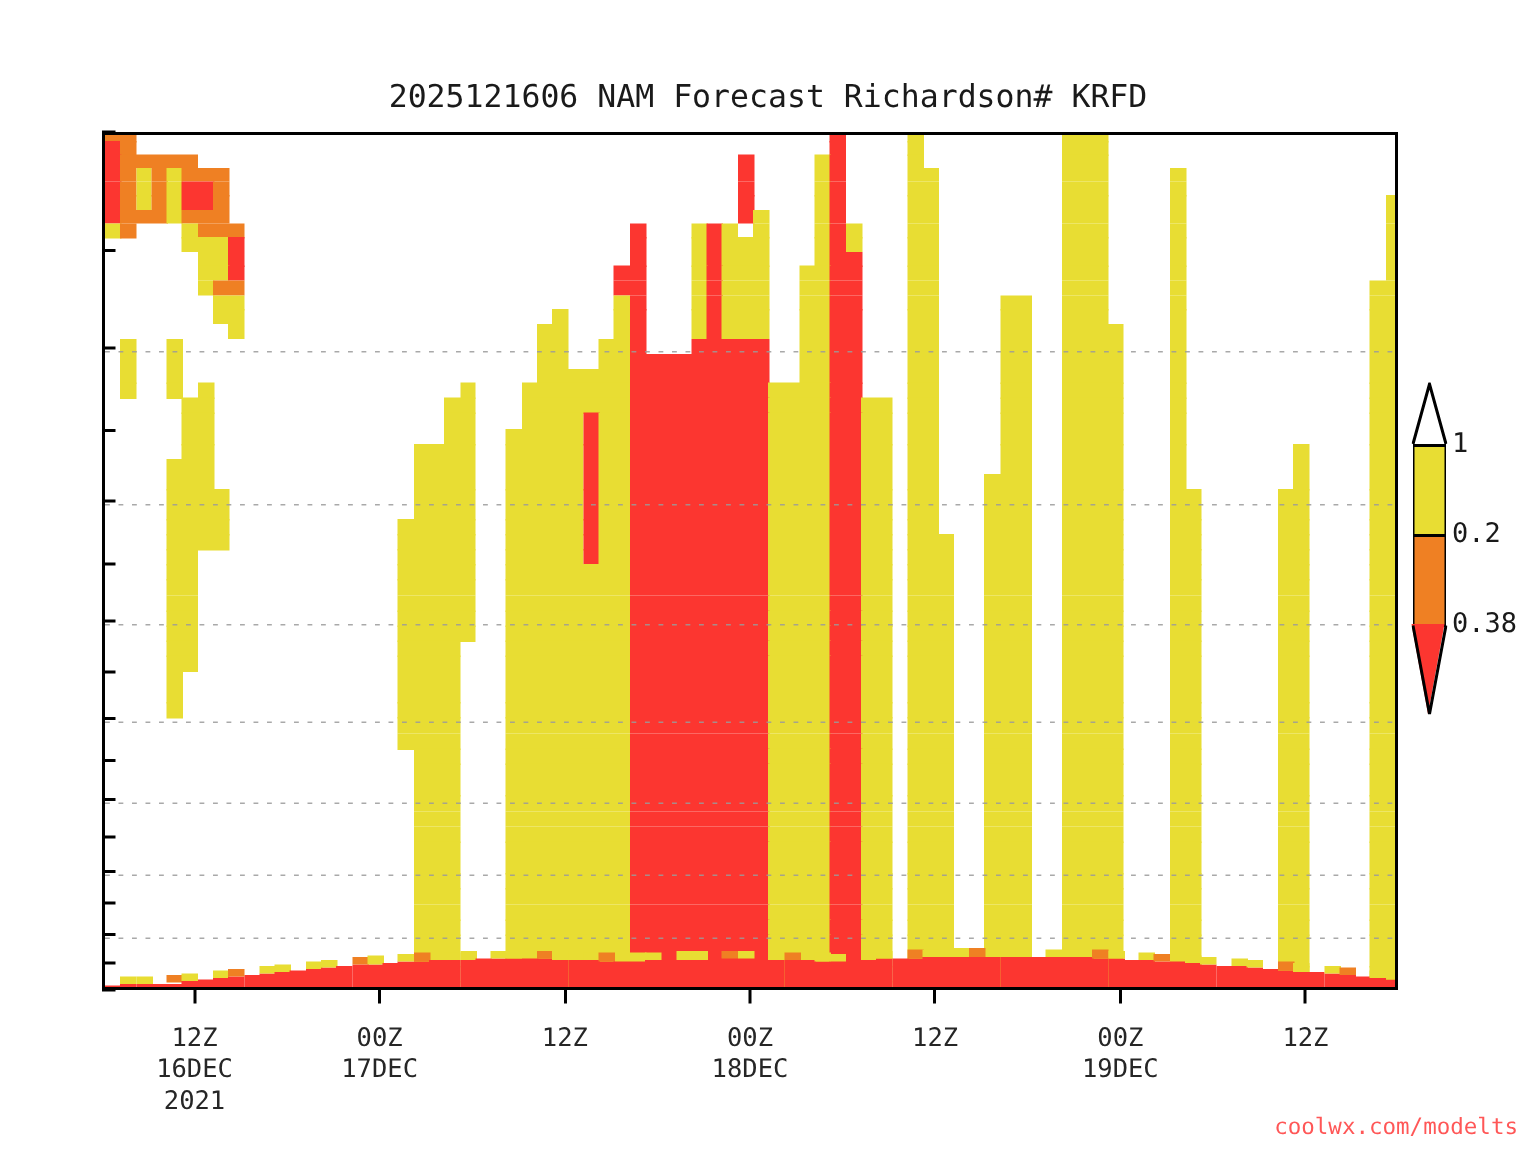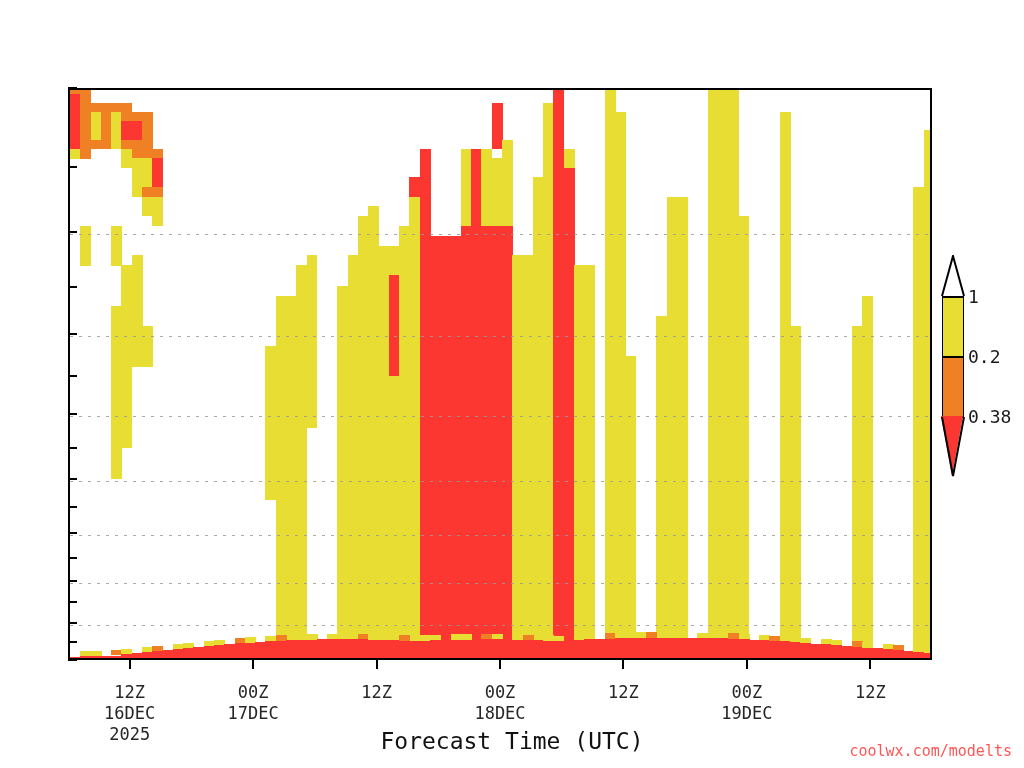--- a/index.html
+++ b/index.html
@@ -37,20 +37,21 @@
   .cbarrow{position:absolute;left:-1px;width:0;height:0;}
   .cblabel{position:absolute;left:26px;transform:translateY(-50%);
            font-size:18px;color:#1a1a1a;white-space:nowrap;}
   .cbedge{position:absolute;left:0;width:22px;height:1.5px;background:#000;}
 </style>
 </head>
 <body>
 
 <div id="root">
 
+  <div class="title">2025121606 NAM Forecast Richardson# KRFD</div>
 
   <div id="plot">
     <div id="cells">
         <div class="cell" style="left:0.00px;top:0.00px;width:21.17px;height:5.02px;background:#ef8023"></div>
         <div class="cell" style="left:483.43px;top:0.00px;width:10.89px;height:5.02px;background:#fc3630"></div>
         <div class="cell" style="left:534.86px;top:0.00px;width:10.89px;height:5.02px;background:#e8dd33"></div>
         <div class="cell" style="left:637.71px;top:0.00px;width:31.46px;height:5.02px;background:#e8dd33"></div>
         <div class="cell" style="left:0.00px;top:4.42px;width:10.89px;height:9.27px;background:#fc3630"></div>
         <div class="cell" style="left:10.29px;top:4.42px;width:10.89px;height:9.27px;background:#ef8023"></div>
         <div class="cell" style="left:483.43px;top:4.42px;width:10.89px;height:9.27px;background:#fc3630"></div>
@@ -947,21 +948,21 @@
       <div class="ytickmark" style="top:602.2px"></div>
       <div class="ytickmark" style="top:622.6px"></div>
       <div class="ytickmark" style="top:641.8px"></div>
       <div class="ytickmark" style="top:660.0px"></div>
     </div>
   <div id="xaxis">
       <div class="xtickmark" style="left:128.7px"></div>
       <div class="xlab" style="left:129.7px;top:682px">
         <div>12Z</div>
         <div>16DEC</div>
-        <div>2025</div>
+        <div>2021</div>
       </div>
       <div class="xtickmark" style="left:252.1px"></div>
       <div class="xlab" style="left:253.1px;top:682px">
         <div>00Z</div>
         <div>17DEC</div>
       </div>
       <div class="xtickmark" style="left:375.6px"></div>
       <div class="xlab" style="left:376.6px;top:682px">
         <div>12Z</div>
       </div>
@@ -978,21 +979,20 @@
       <div class="xlab" style="left:746.9px;top:682px">
         <div>00Z</div>
         <div>19DEC</div>
       </div>
       <div class="xtickmark" style="left:869.3px"></div>
       <div class="xlab" style="left:870.3px;top:682px">
         <div>12Z</div>
       </div>
     </div>
 
-  <div class="xaxis-title">Forecast Time (UTC)</div>
   <div class="watermark">coolwx.com/modelts</div>
 
   <div id="cbar">
       <div class="cbarrow" style="top:-40px;border-left:11px solid transparent;border-right:11px solid transparent;border-bottom:40px solid #ffffff;"></div>
       <svg style="position:absolute;left:-1px;top:-41px;" width="24" height="42">
         <polyline points="1,41 12,1 23,41" fill="none" stroke="#000" stroke-width="2"></polyline>
       </svg>
       <div class="cbseg" style="top:0px;height:60.0px;background:#e8dd33"></div>
       <div class="cbseg" style="top:60.0px;height:60.0px;background:#ef8023"></div>
       <div class="cbedge" style="top:0px"></div>

